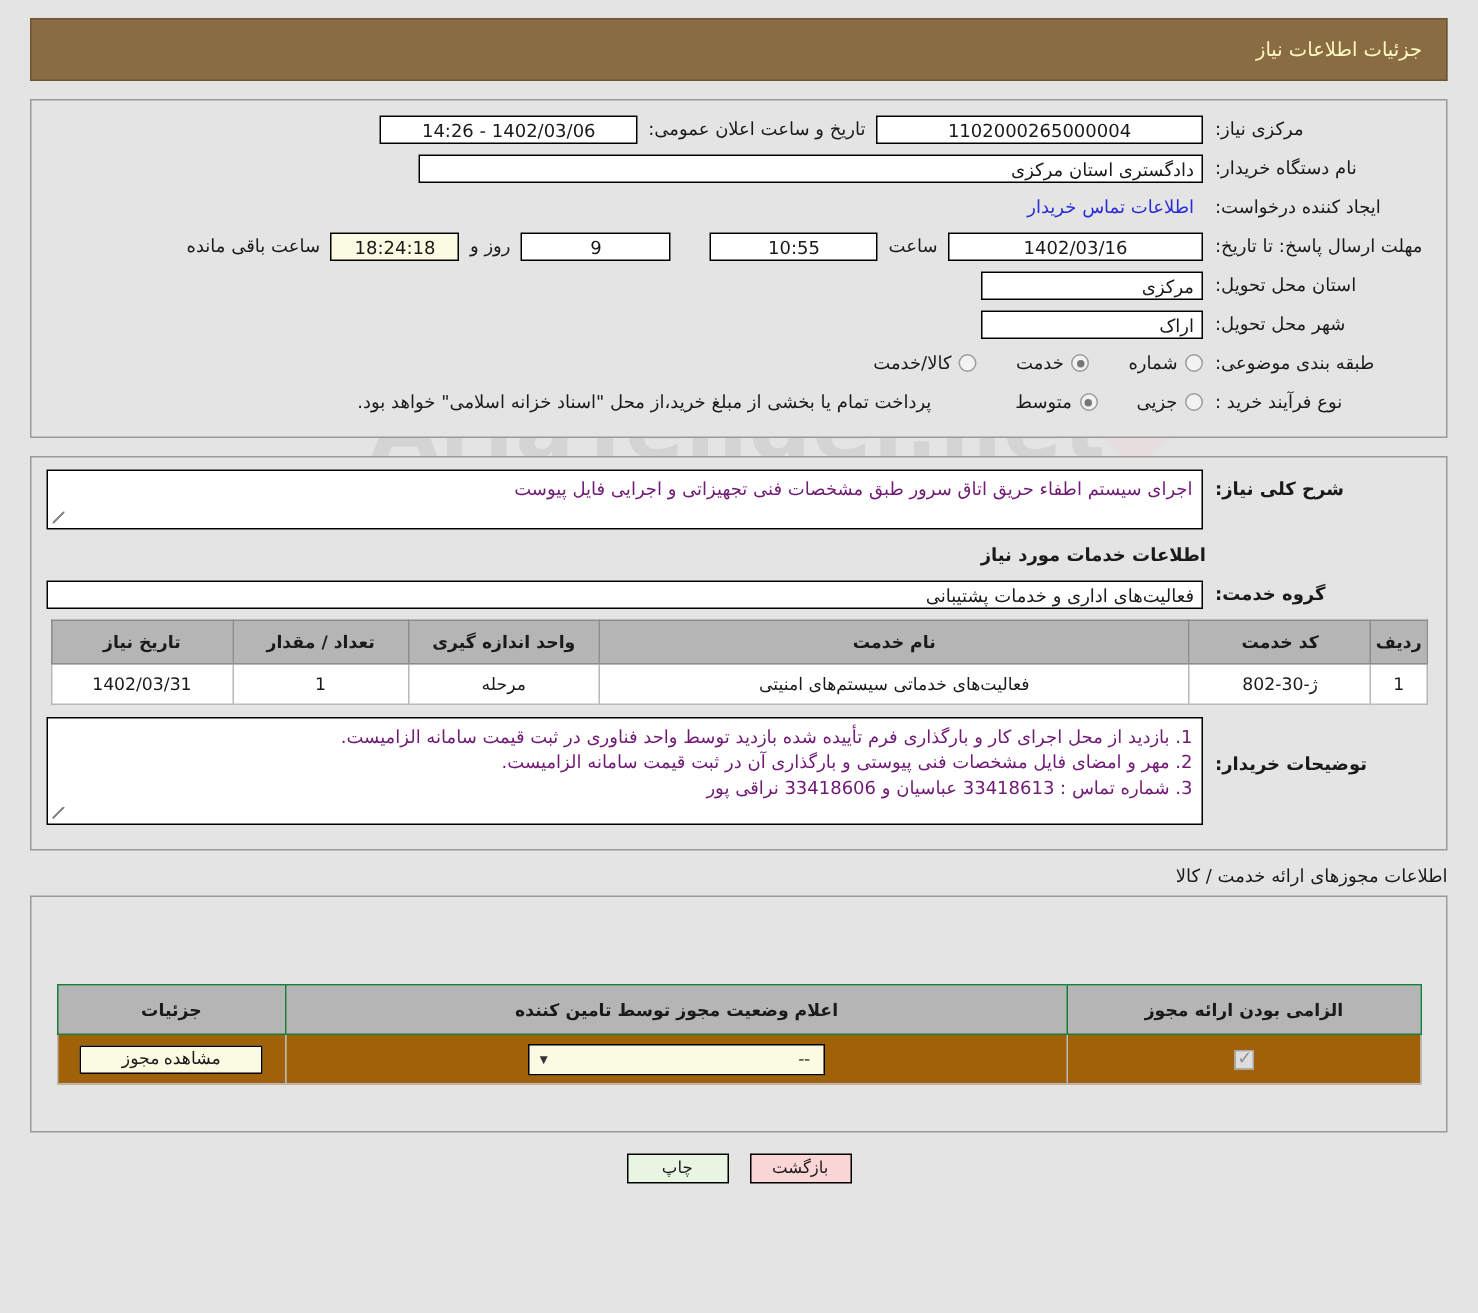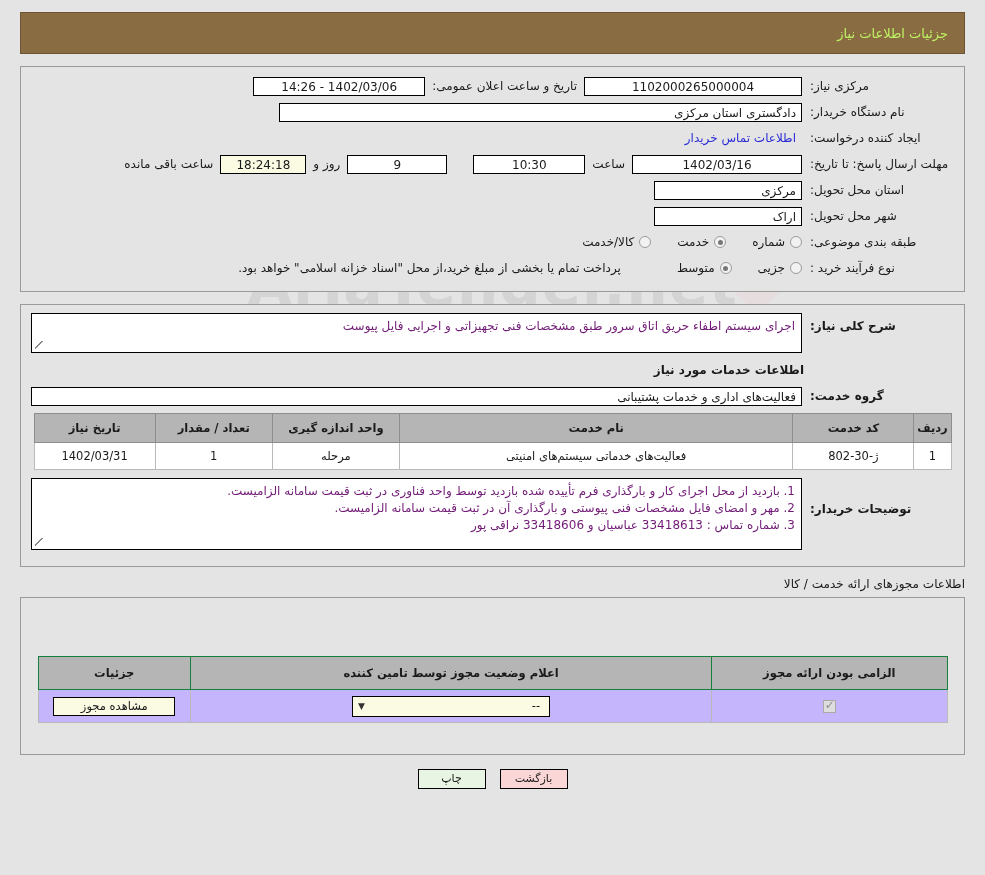--- a/index.html
+++ b/index.html
@@ -69,21 +69,21 @@
     height: 42px;
     background: #8a6c42;
     border: 1px solid #6e5433;
     display: flex;
     align-items: center;
     justify-content: flex-start;
     padding: 0 16px;
     box-sizing: border-box;
   }
   #header-bar .title {
-    color: #bef264;
+    color: #fef9c3;
     font-size: 13px;
     font-weight: normal;
   }
 
   
   .panel {
     margin: 12px 20px 0 20px;
     border: 1px solid #9a9a9a;
     background: #e4e4e4;
     box-sizing: border-box;
@@ -280,25 +280,26 @@
   }
   table.permits th {
     background: #b5b5b5;
     border: 1px solid #15803d;
     height: 30px;
     font-weight: bold;
     font-size: 11.5px;
     text-align: center;
   }
   table.permits td {
-    background: #c4b5fd;
+    background: #a16207;
     border: 1px solid #b9b9b9;
     height: 30px;
     text-align: center;
     font-size: 11.5px;
+    font-family: Liberation Serif, serif;
   }
   .chk {
     width: 13px; height: 13px;
     display: inline-block;
     border: 1px solid #a9a9a9;
     background: #dedede;
     box-sizing: border-box;
     position: relative;
     vertical-align: middle;
   }
@@ -391,21 +392,21 @@
 
     <div class="frow">
       <div class="flabel lbl-w">ایجاد کننده درخواست:</div>
       <div class="link-blue">اطلاعات تماس خریدار</div>
     </div>
 
     <div class="frow">
       <div class="flabel lbl-w2">مهلت ارسال پاسخ: تا تاریخ:</div>
       <div class="fbox w-date">1402/03/16</div>
       <div class="mini-label">ساعت</div>
-      <div class="fbox w-hour">10:30</div>
+      <div class="fbox w-hour">10:55</div>
       <div class="fbox w-days" style="margin-right:26px;">9</div>
       <div class="mini-label">روز و</div>
       <div class="fbox w-clock cream">18:24:18</div>
       <div class="mini-label">ساعت باقی مانده</div>
     </div>
 
     <div class="frow">
       <div class="flabel lbl-w">استان محل تحویل:</div>
       <div class="fbox w-prov rt">مرکزی</div>
     </div>

